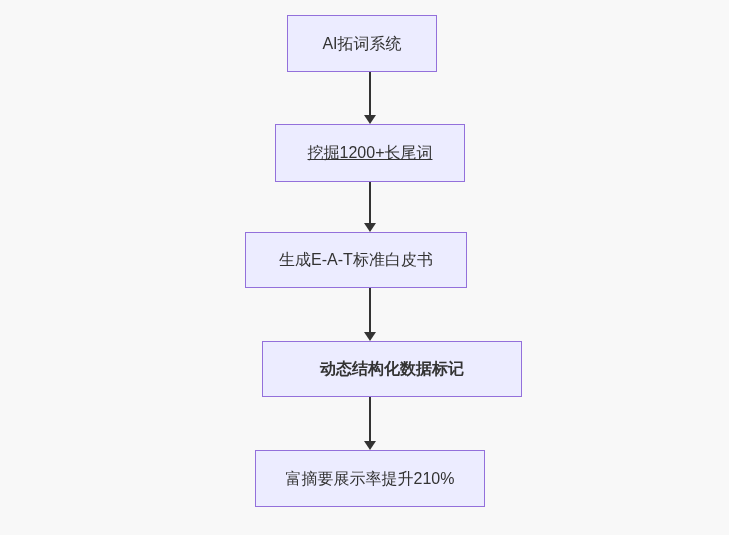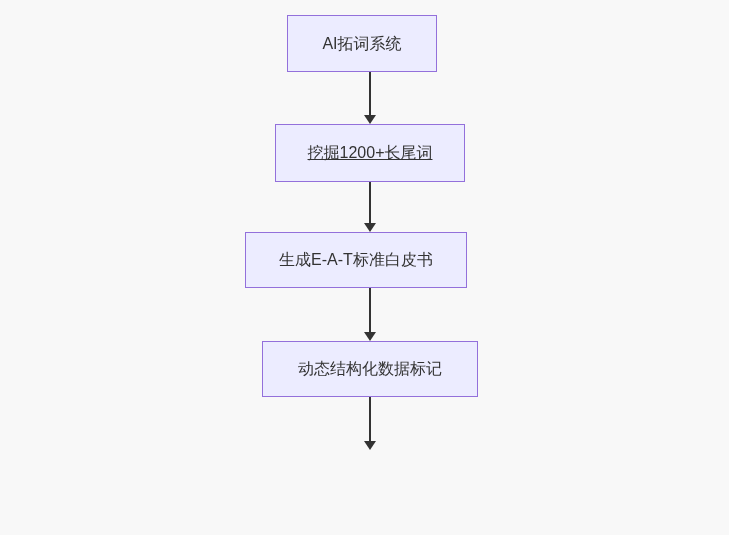--- a/index.html
+++ b/index.html
@@ -21,21 +21,21 @@
     display: flex; align-items: center; justify-content: center;
     color: var(--node-text, #333333);
     font-size: 16px;
     line-height: 1.2;
     text-align: center;
     white-space: nowrap;
   }
   .n1 { left: 287px; top: 15px;  width: 150px; height: 57px; text-align: center; }
   .n2 { left: 275px; top: 124px; width: 190px; height: 58px; text-decoration: underline; }
   .n3 { left: 245px; top: 232px; width: 222px; height: 56px; }
-  .n4 { left: 262px; top: 341px; width: 216px; height: 56px; }
+  .n4 { left: 262px; top: 341px; width: 260px; height: 56px; font-weight: bold; }
   .n5 { left: 255px; top: 450px; width: 230px; height: 57px; }
   .arrow {
     position: absolute;
     left: 363px; width: 14px;
     display: flex; flex-direction: column; align-items: center;
   }
   .a1 { top: 72px;  height: 52px; }
   .a2 { top: 182px; height: 50px; }
   .a3 { top: 288px; height: 53px; }
   .a4 { top: 397px; height: 53px; }
@@ -84,14 +84,17 @@
 
   <div class="node n4">
     <span>动态结构化数据标记</span>
   </div>
 
   <div class="arrow a4">
     <div class="line"></div>
     <div class="head"></div>
   </div>
 
+  <div class="node n5">
+    <span>富摘要展示率提升210%</span>
+  </div>
 
 </div>
 
 </body></html>

